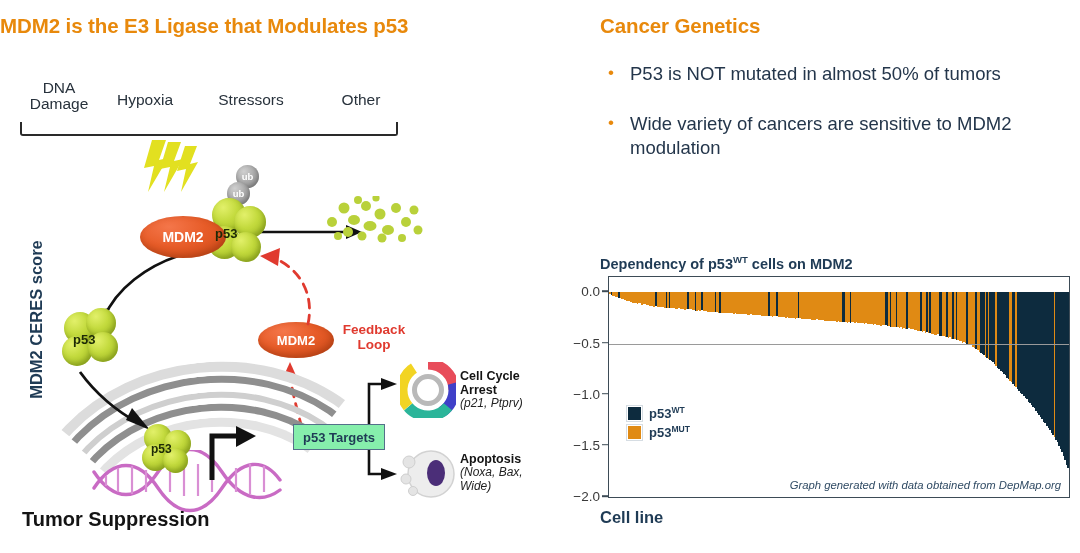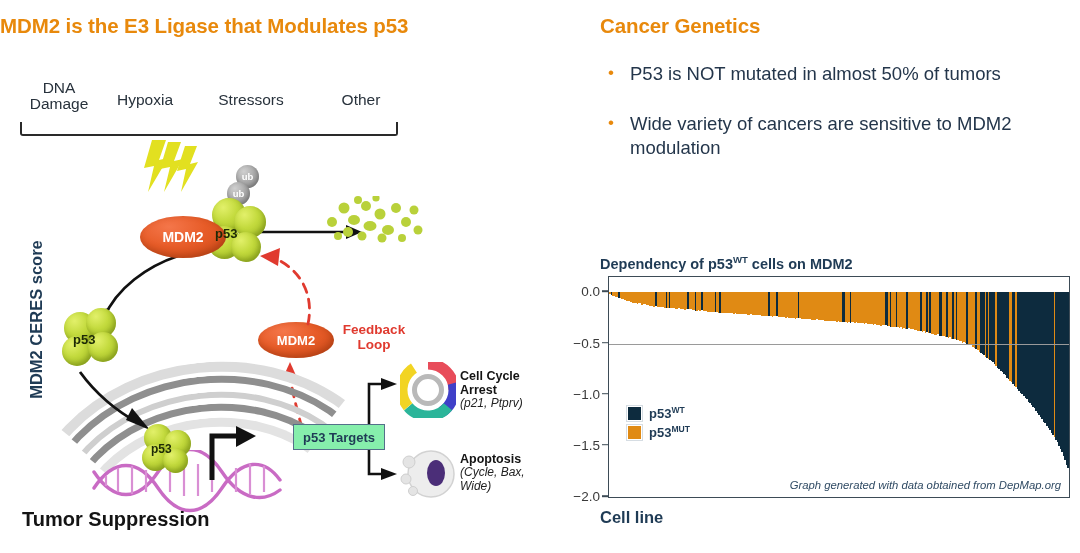--- a/index.html
+++ b/index.html
@@ -336,21 +336,21 @@
 
   <svg class="abs" style="left:400px; top:446px;" width="56" height="56" viewBox="0 0 56 56">
     <circle cx="31" cy="28" r="23" fill="#ededed" stroke="#d2d2d2" stroke-width="1.5"></circle>
     <ellipse cx="36" cy="27" rx="9" ry="13" fill="#4B2E78"></ellipse>
     <circle cx="9" cy="16" r="6" fill="#e4e4e4" stroke="#cfcfcf" stroke-width="1"></circle>
     <circle cx="6" cy="33" r="5" fill="#e4e4e4" stroke="#cfcfcf" stroke-width="1"></circle>
     <circle cx="13" cy="45" r="4.5" fill="#e4e4e4" stroke="#cfcfcf" stroke-width="1"></circle>
   </svg>
   <div class="abs" style="left:460px; top:452px; width:96px;">
     <div class="outcome-title">Apoptosis</div>
-    <div class="outcome-sub">(Cycle, Bax,</div>
+    <div class="outcome-sub">(Noxa, Bax,</div>
     <div class="outcome-sub">Wide)</div>
   </div>
 
   <div class="abs ctr" id="tumor-suppression">Tumor Suppression</div>
 
   <div class="abs slide-title ctr" style="left:600px; top:14px; width:470px;">Cancer Genetics</div>
 
   <div id="bullets">
     <div class="bullet-row">
       <div class="bullet-dot">•</div>

